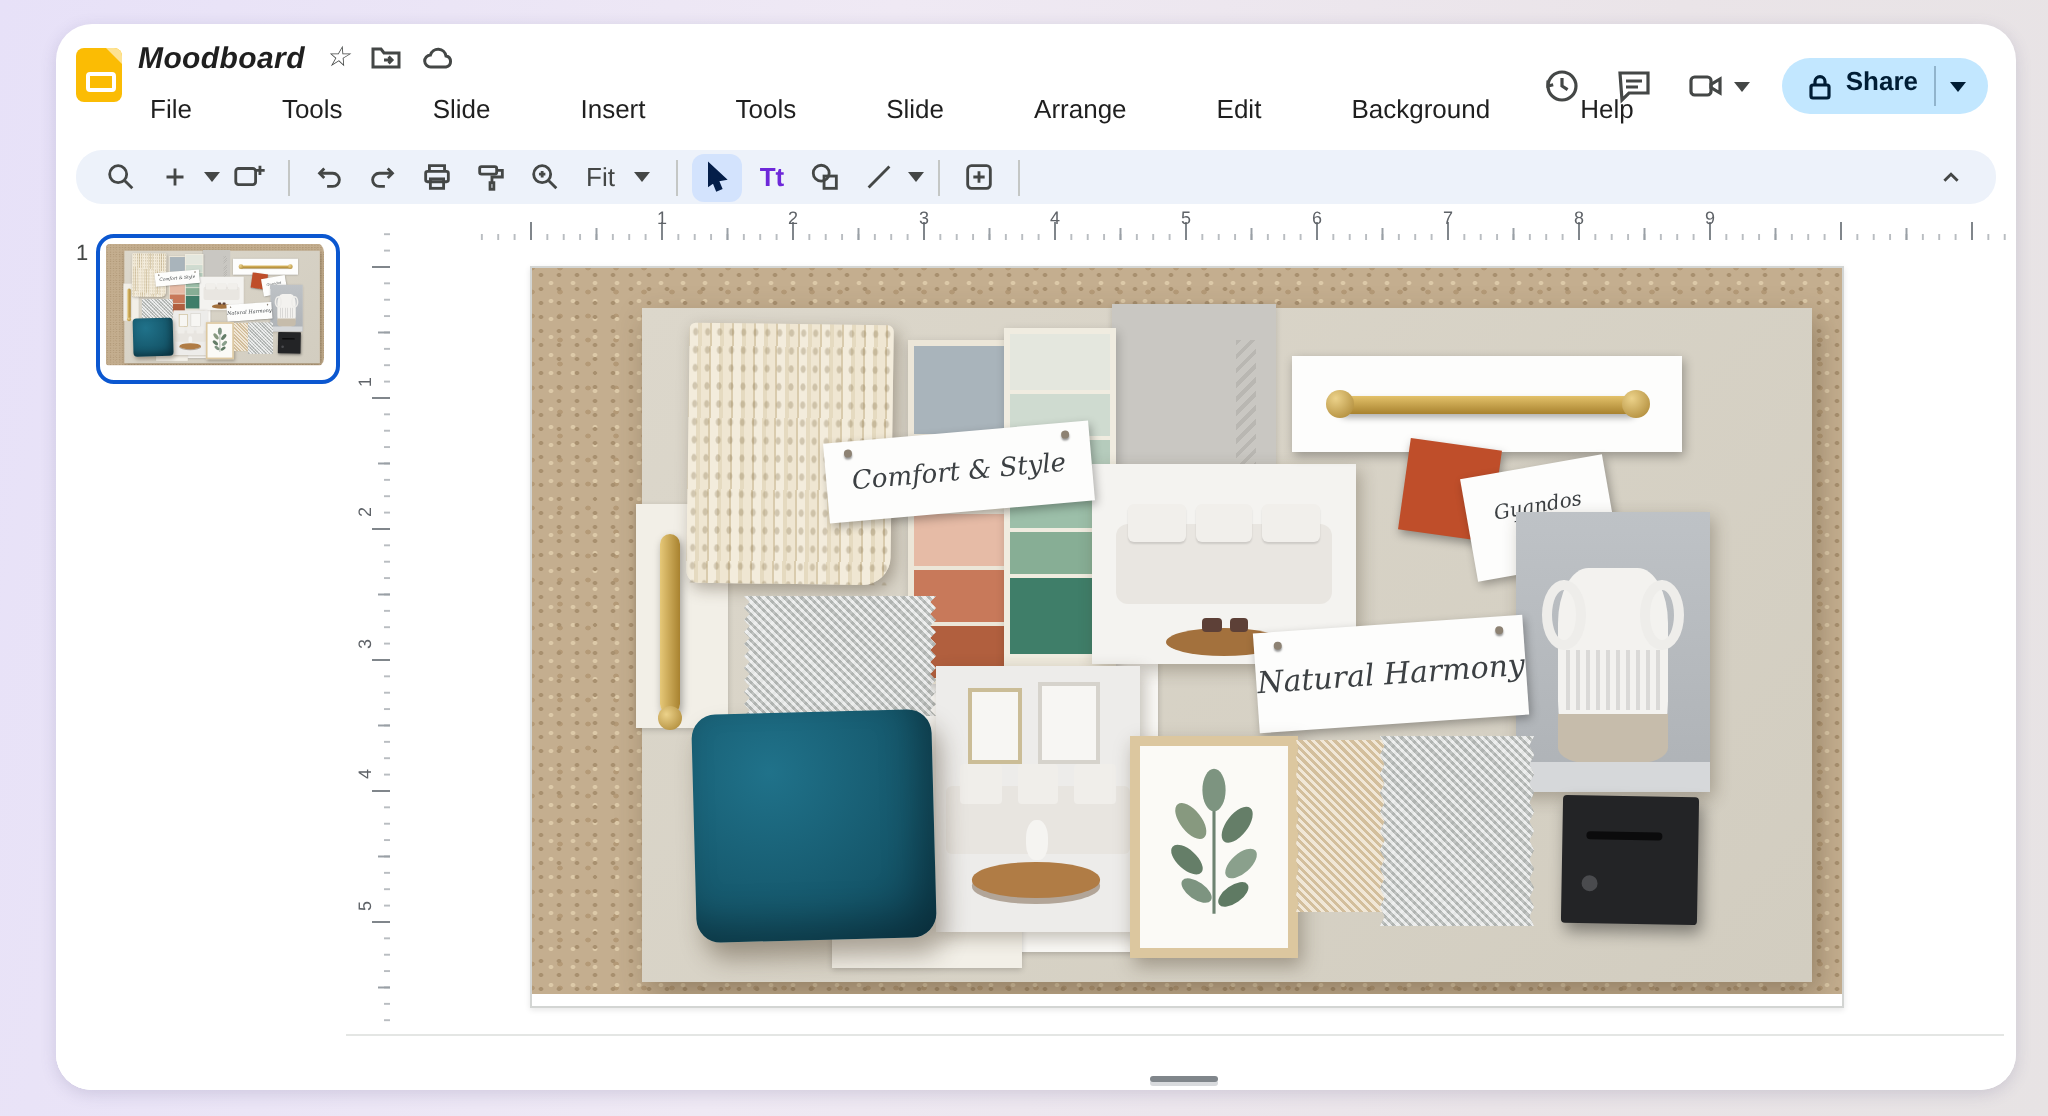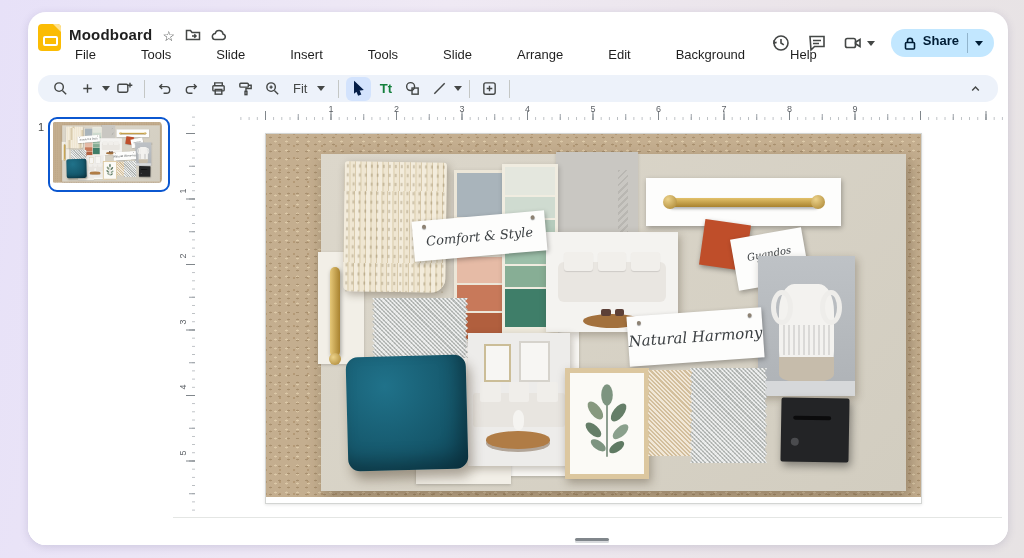--- a/index.html
+++ b/index.html
@@ -9,21 +9,21 @@
   .window{position:absolute;left:28px;top:12px;width:980px;height:533px;background:#fff;
     border-radius:18px;overflow:hidden;box-shadow:0 2px 8px rgba(80,70,120,.18);}
 
   
   .topbar{position:relative;height:63px;display:flex;align-items:flex-start;padding:9px 14px 0 10px;box-sizing:border-box;}
   .logo{position:relative;width:23px;height:27px;background:#fbbc04;border-radius:4px;margin:3px 8px 0 0;flex:none;}
   .logo::before{content:"";position:absolute;right:0;top:0;width:0;height:0;
     border-style:solid;border-width:0 8px 8px 0;border-color:transparent #fde293 transparent transparent;border-radius:0 4px 0 0;}
   .logo i{position:absolute;left:5px;top:12px;width:11px;height:6px;border:2px solid #fff;border-radius:2px;display:block;}
   .title-block{display:flex;flex-direction:column;min-width:0;}
-  .title-row{display:flex;align-items:flex-end;gap:10px;height:22px;}
+  .title-row{display:flex;align-items:flex-start;gap:10px;height:22px;font-style:italic;}
   .doc-title{font-size:15px;font-weight:700;color:#1f1f1f;letter-spacing:.2px;}
   .doc-star{font-size:14px;color:#444746;line-height:1;cursor:default;}
   .mini-ic{width:16px;height:16px;stroke:#444746;fill:none;stroke-width:1.5;}
   .menubar{display:flex;align-items:center;margin-top:2px;gap:33px;}
   .menu-item{font-size:13px;color:#1f1f1f;padding:2px 6px;border-radius:4px;line-height:16px;}
   .topbar-right{margin-left:auto;display:flex;align-items:center;gap:16px;padding-top:8px;}
   .tb-icon{width:20px;height:20px;stroke:#444746;fill:none;stroke-width:1.6;flex:none;}
   .cam-group{display:flex;align-items:center;gap:4px;}
   .caret{width:0;height:0;border:4px solid transparent;border-top:5px solid #444746;margin-top:4px;}
   .btn-slideshow{display:flex;align-items:center;height:28px;background:#fff;border:1px solid #747775;border-radius:15px;overflow:hidden;}
@@ -35,21 +35,21 @@
   .btn-share .dd .caret{border-top-color:#001d35;}
   .lock-ic{width:14px;height:15px;stroke:#001d35;fill:none;stroke-width:1.6;}
 
   
   .toolbar-row{height:30px;padding:0 10px;box-sizing:border-box;}
   .toolbar{display:flex;align-items:center;height:27px;background:#edf2fa;border-radius:13px;padding:0 10px;gap:2px;}
   .t-ic{width:25px;height:24px;display:flex;align-items:center;justify-content:center;border-radius:6px;flex:none;}
   .t-ic svg{width:17px;height:17px;stroke:#444746;fill:none;stroke-width:1.5;}
   .t-ic.sel{background:#d3e3fd;}
   .t-ic.sel svg{stroke:#041e49;fill:#041e49;}
-  .tt-glyph{font-size:13px;font-weight:600;color:#15803d;}
+  .tt-glyph{font-size:13px;font-weight:600;color:#6d28d9;}
   .tb-div{width:1px;height:18px;background:#c4c7c5;margin:0 5px;flex:none;}
   .fit-box{display:flex;align-items:center;gap:10px;padding:0 6px;font-size:13px;color:#444746;}
   .tb-texts{display:flex;align-items:center;}
   .tb-text{font-size:13px;color:#444746;padding:3px 12px;border-radius:6px;position:relative;}
   .tb-text + .tb-text{border-left:1px solid #c4c7c5;border-radius:0 6px 6px 0;}
   .collapse{margin-left:auto;}
 
   
   .main{position:relative;height:440px;background:#fff;}
   .filmstrip{position:absolute;left:0;top:0;bottom:0;width:142px;background:#fff;}

